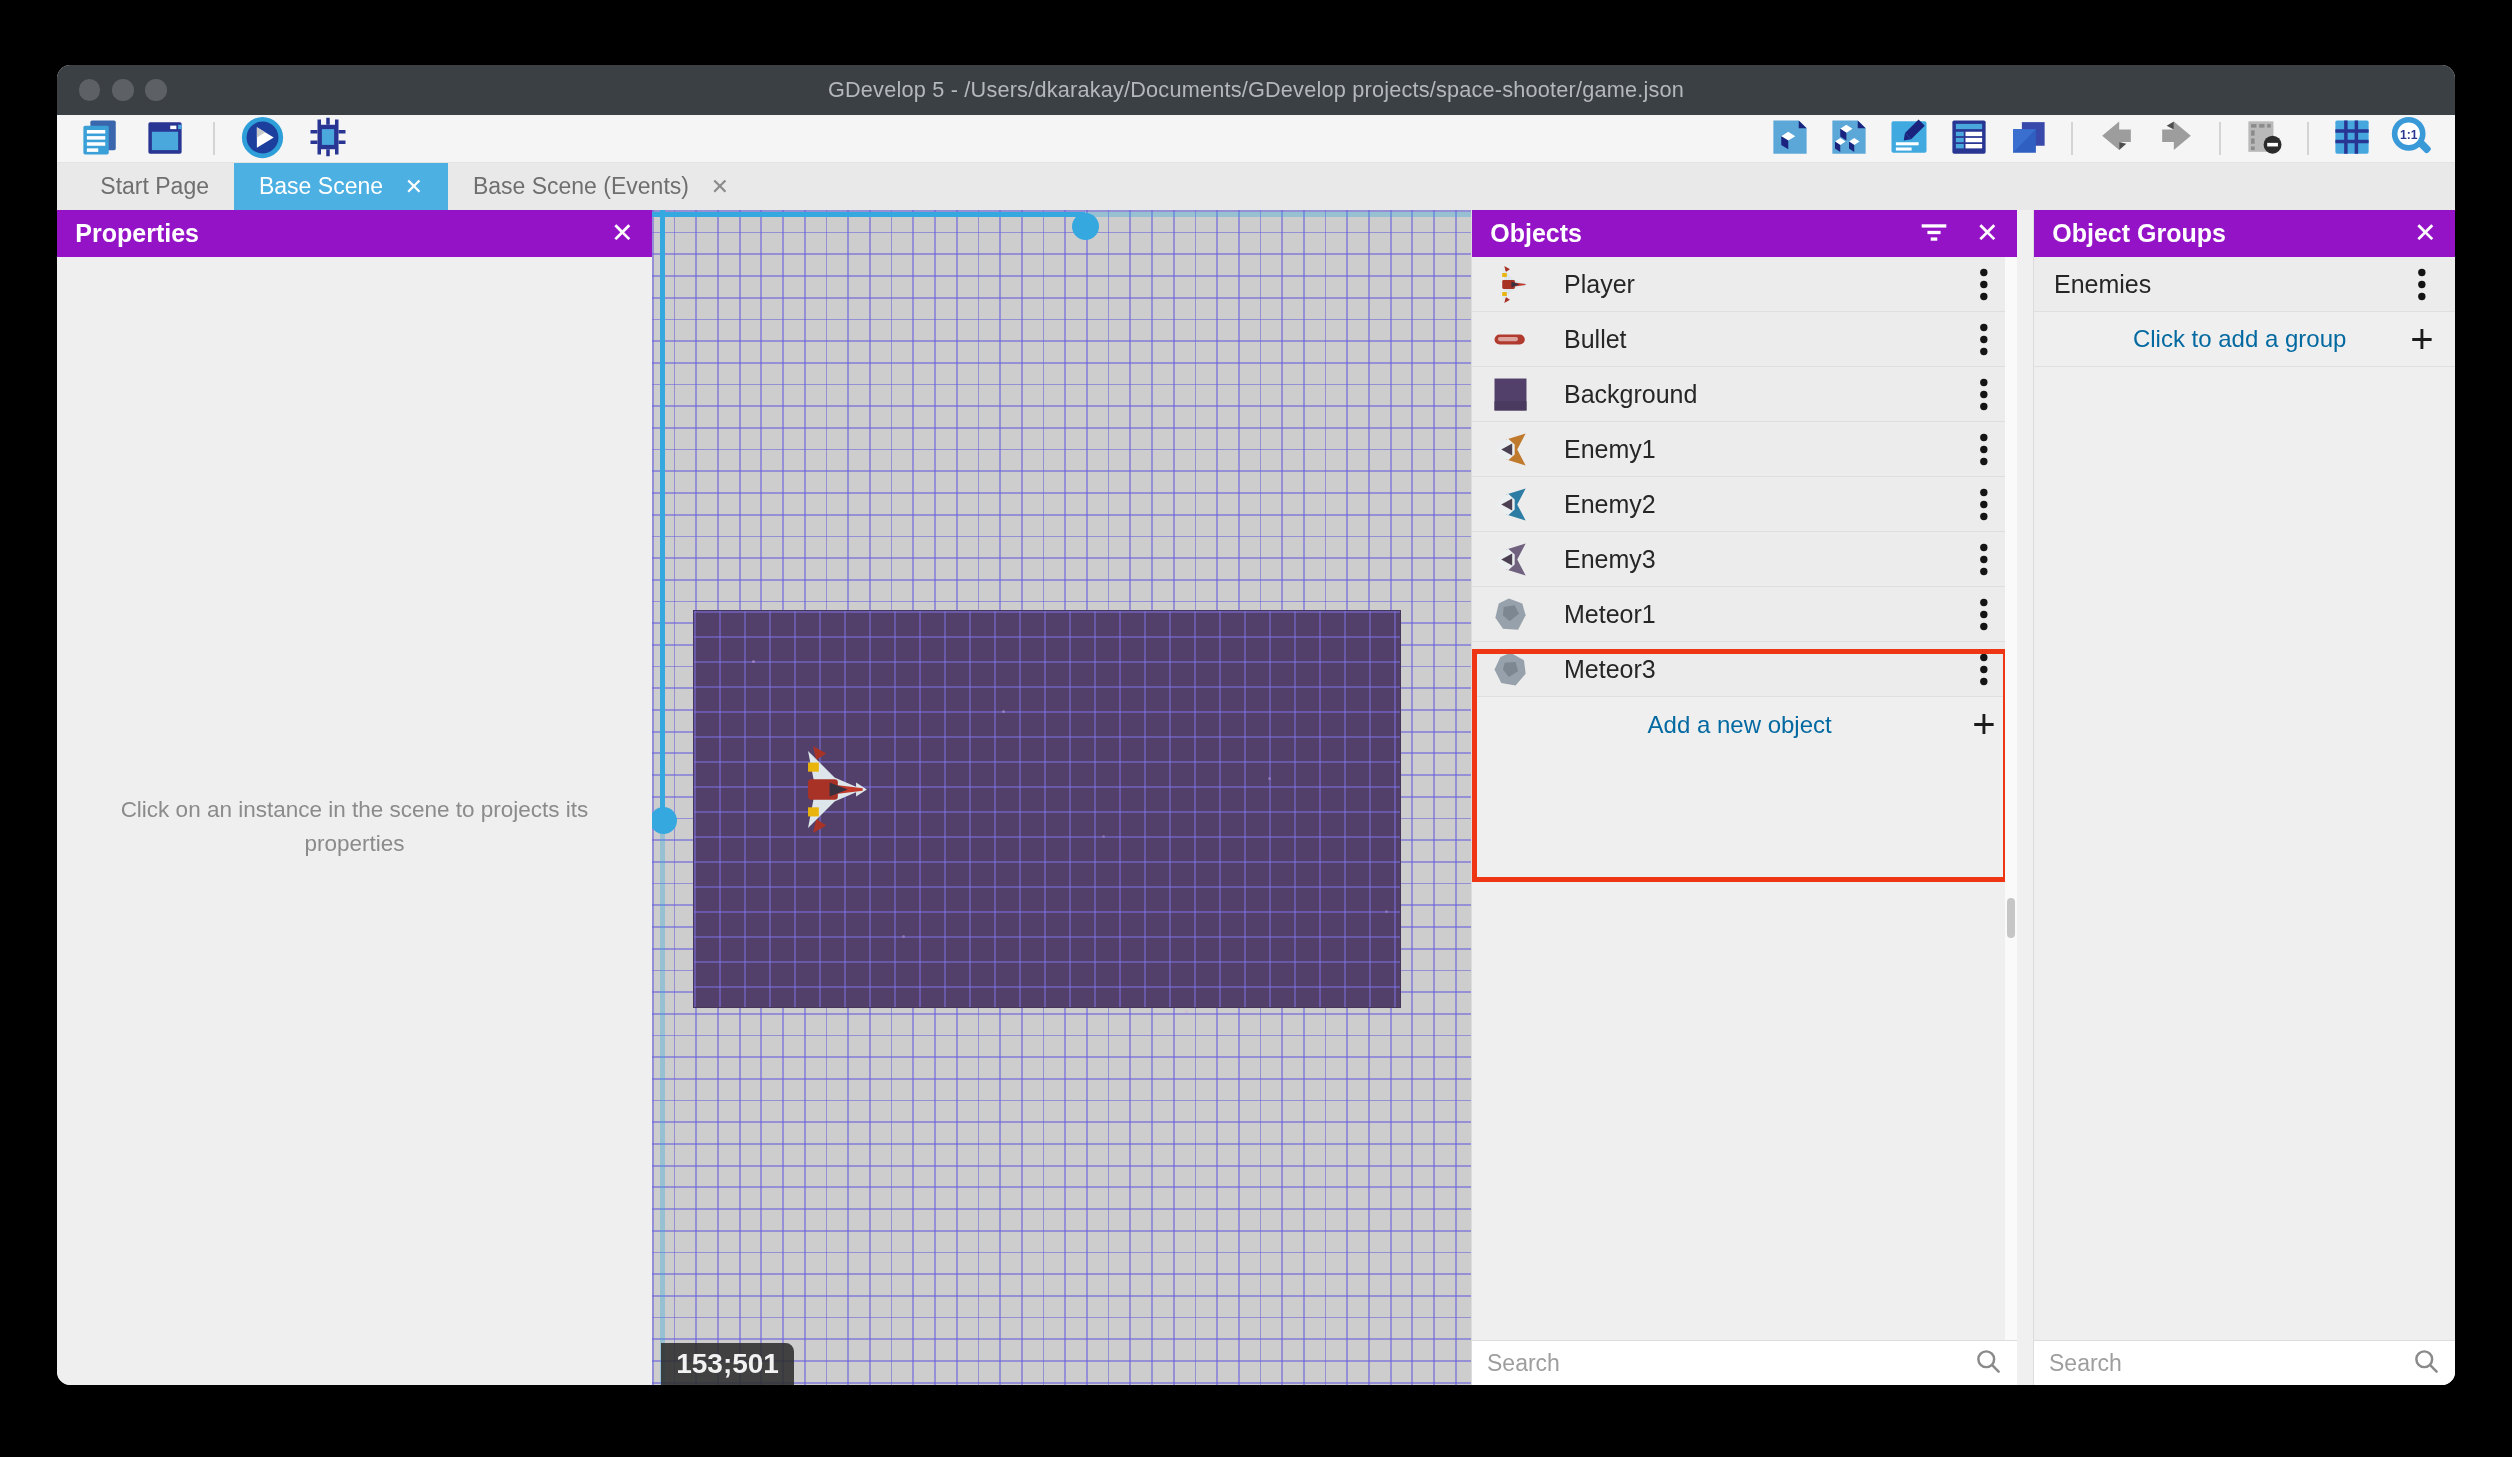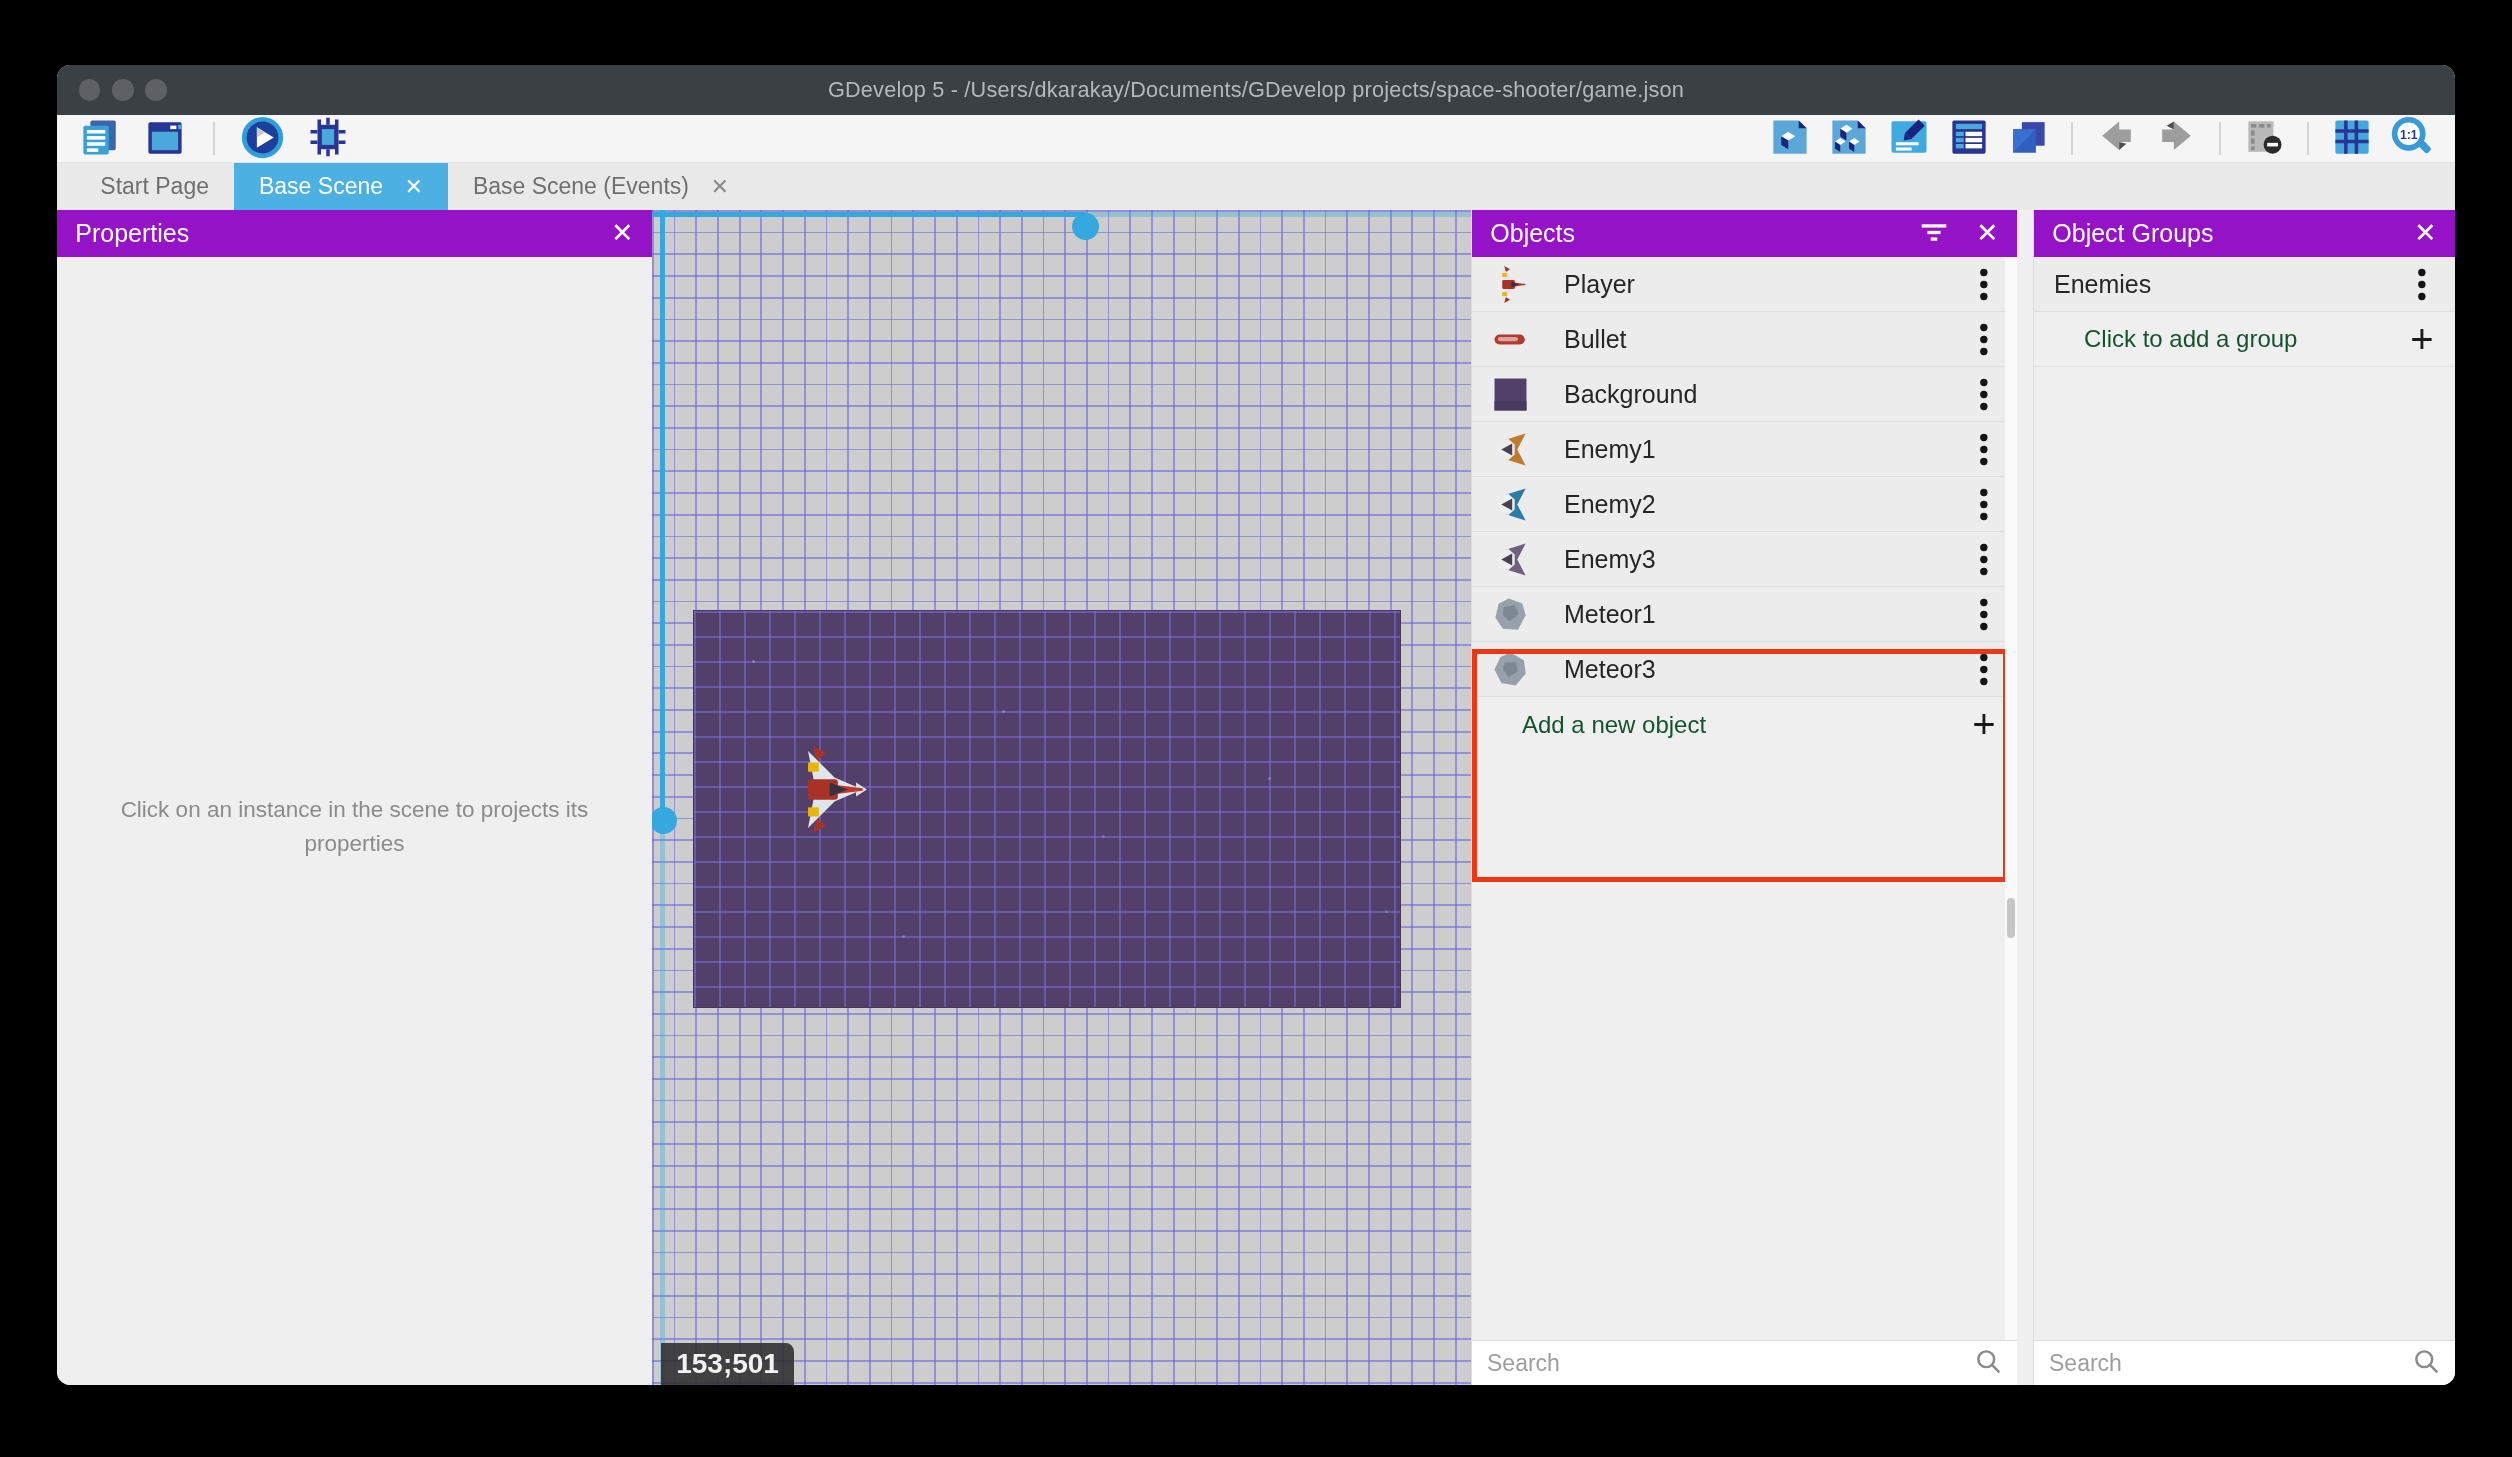--- a/index.html
+++ b/index.html
@@ -26,21 +26,21 @@
   .tb-sep { width:1.7px; height:33px; background:#d4d4d4; margin:0 5px; }
   
   .tabbar { height:47px; background:#e9e9e9; display:flex; align-items:stretch; padding-left:18.3px; }
   .tab { display:flex; align-items:center; gap:21.7px; padding:0 25px; font-size:23px; color:#6f6f6f; }
   .tab.active { background:var(--active-tab); color:#fff;justify-content:flex-end; }
   .tab .tab-close { font-size:21.7px; color:#8a8a8a; }
   .tab.active .tab-close { color:#fff; }
   
   .panel { position:absolute; top:145px; height:1175px; background:#efefef; }
   .panel-header { height:47px; background:var(--panel-header); color:#fff; display:flex; align-items:center; padding:0 18.3px; gap:28px; }
-  .panel-title { font-size:25px; flex:1; }
+  .panel-title { font-size:25px; flex:1;font-weight:bold; }
   .panel-x { font-size:27px; color:#fff; line-height:1; }
   #properties-panel { left:0; width:595px; }
   .props-hint { position:absolute; left:33px; right:33px; top:583px; text-align:center; font-size:22.5px; line-height:34px; color:#8b8b8b; }
   
   #scene-canvas {
     position:absolute; left:595px; top:145px; width:819px; height:1175px;
     background-color:#cdcdcd;
     background-image:
       repeating-linear-gradient(to right, rgba(103,94,221,.55) 0 1.7px, transparent 1.7px 21.7px),
       repeating-linear-gradient(to bottom, rgba(103,94,221,.55) 0 1.7px, transparent 1.7px 21.7px);
@@ -74,21 +74,21 @@
   }
   
   #objects-panel { left:1414px; width:546px; border-left:0.8px solid #dcdcdc; }
   #groups-panel { left:1976px; width:422px; border-left:0.8px solid #dcdcdc; }
   .rows { position:relative; }
   .obj-row { height:55px; display:flex; align-items:center; padding-left:20px; background:#ececec; border-bottom:1.7px solid #dfdfdf; cursor:pointer; }
   .obj-icon { width:37px; height:37px; flex:0 0 37px; display:flex; align-items:center; justify-content:center; }
   .obj-label { margin-left:35px; font-size:25px; color:#262626; flex:1; }
   .kebab { width:42px; display:flex; justify-content:center; margin-right:11.7px; }
   .add-row { height:55px; display:flex; align-items:center; background:transparent; }
-  .add-label { flex:1; font-size:24px; color:#14532d; padding-left:50px; }
+  .add-label { flex:1; text-align:center; font-size:24px; color:#0369a1; padding-left:50px; }
   .plus { width:53px; font-size:40px; font-weight:300; color:#1b1b1b; text-align:center; margin-right:6.7px; }
   .highlight-box { position:absolute; left:0; width:536px; border:5px solid var(--red); pointer-events:none; }
   .vscrollbar { position:absolute; right:0; top:47px; bottom:45px; width:11.7px; background:#fafafa; }
   .vthumb { position:absolute; left:1.7px; top:641px; width:8.3px; height:40px; background:#c6c6c6; border-radius:4.2px; }
   .search-bar { position:absolute; left:0; right:0; bottom:0; height:45px; background:#fff; border-top:0.8px solid #ddd; display:flex; align-items:center; padding:0 15px; gap:10px; }
   .search-bar input { flex:1; border:none; outline:none; font-size:23px; color:#444; background:transparent; font-family:"Liberation Sans", sans-serif; }
   .search-bar input::placeholder { color:#9e9e9e; }
   .group-label { margin-left:3.3px; font-size:25px; color:#262626; flex:1; }
 </style>
 </head>

